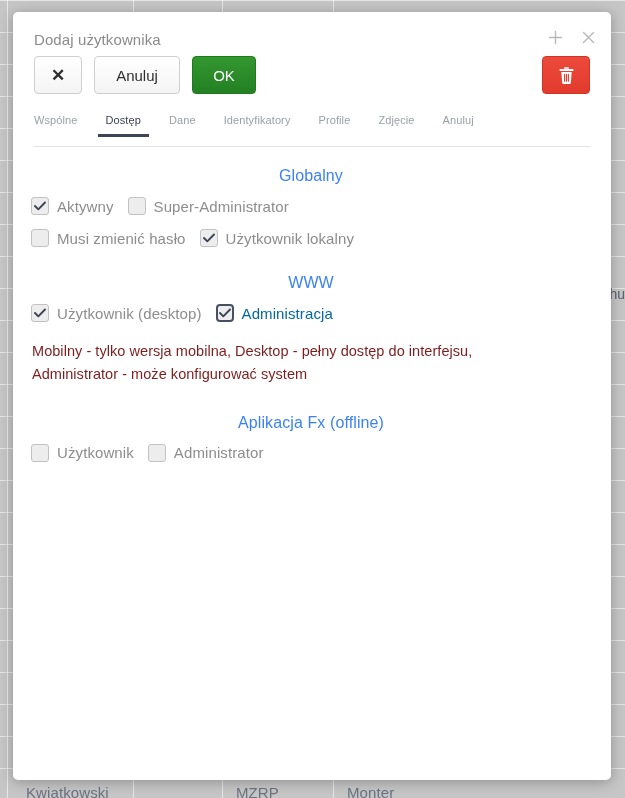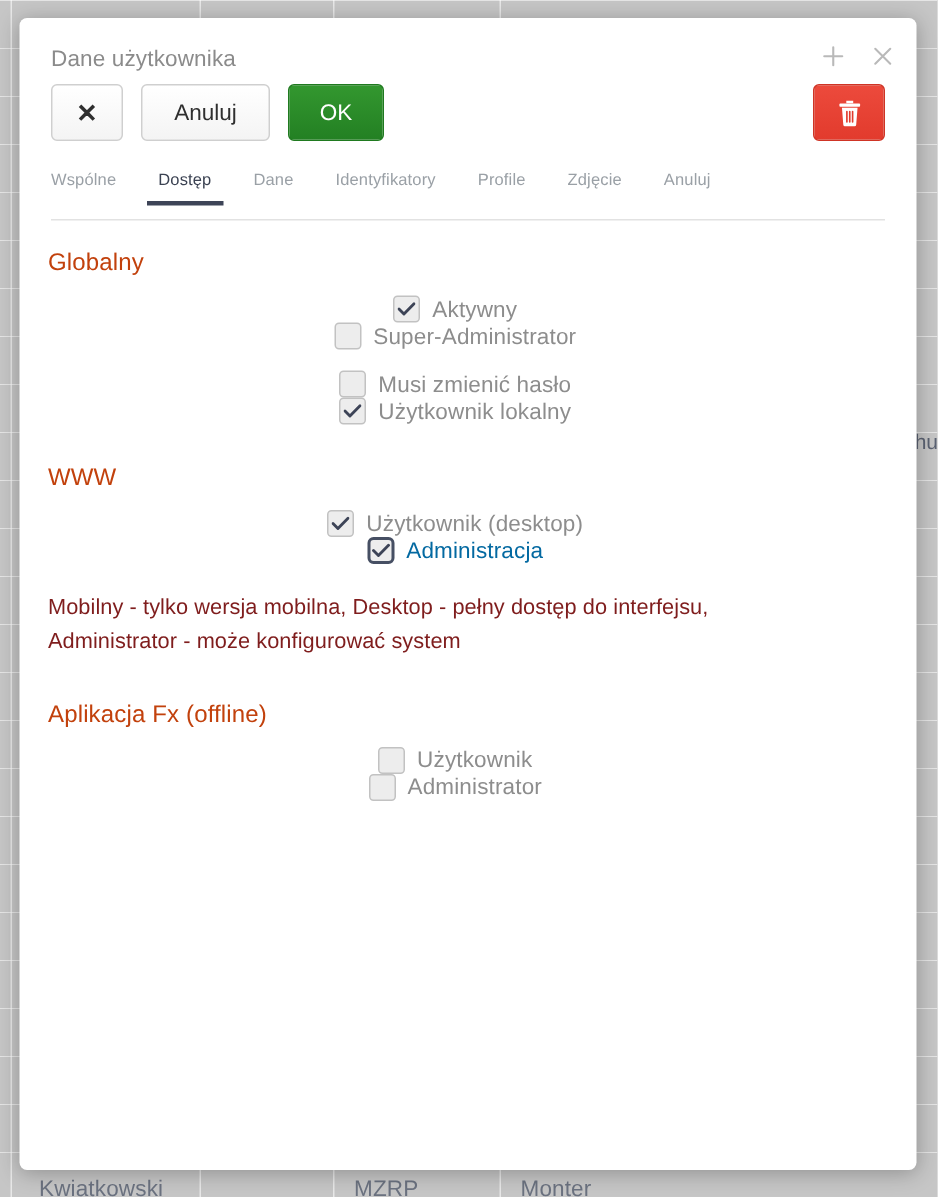--- a/index.html
+++ b/index.html
@@ -202,33 +202,33 @@
     z-index: 2;
   }
   .tab:first-child.active::after { left: 0; }
 
   
   .content {
     padding: 20px 21px 0 18px;
   }
   .section-title {
     font-size: 16px;
-    color: #c2410c;
+    color: #3b82f6;
     margin: 0 0 12px 1px;
     letter-spacing: 0.1px;
+    text-align: center;
   }
   .section-title.gap {
     margin-top: 27px;
   }
   .cb-row {
     display: flex;
-    align-items: center;
+    align-items: flex-end;
     gap: 0;
     margin-bottom: 14px;
-    flex-direction: column;
   }
   .cb-item {
     display: flex;
     align-items: center;
     cursor: pointer;
     margin-right: 14px;
     user-select: none;
   }
   .cb-box {
     width: 18px;
@@ -281,21 +281,21 @@
   <div class="bg-cell-text" style="left:26px; top:784px">Kwiatkowski</div>
   <div class="bg-cell-text" style="left:236px; top:784px">MZRP</div>
   <div class="bg-cell-text" style="left:347px; top:784px">Monter</div>
 
   <div class="bg-clip-text">chu</div>
 </div>
 
 <div id="dialog">
 
   <div class="titlebar">
-    <div class="title-text">Dane użytkownika</div>
+    <div class="title-text">Dodaj użytkownika</div>
     <div class="title-actions">
       <div class="title-icon">
         <svg width="15" height="15" viewBox="0 0 15 15">
           <path d="M7.5 1.5 L7.5 13.5 M1.5 7.5 L13.5 7.5" stroke="#b9b9b9" stroke-width="1.4" stroke-linecap="round"></path>
         </svg>
       </div>
       <div class="title-icon">
         <svg width="15" height="15" viewBox="0 0 15 15">
           <path d="M2.5 2.5 L12.5 12.5 M12.5 2.5 L2.5 12.5" stroke="#b9b9b9" stroke-width="1.4" stroke-linecap="round"></path>
         </svg>

